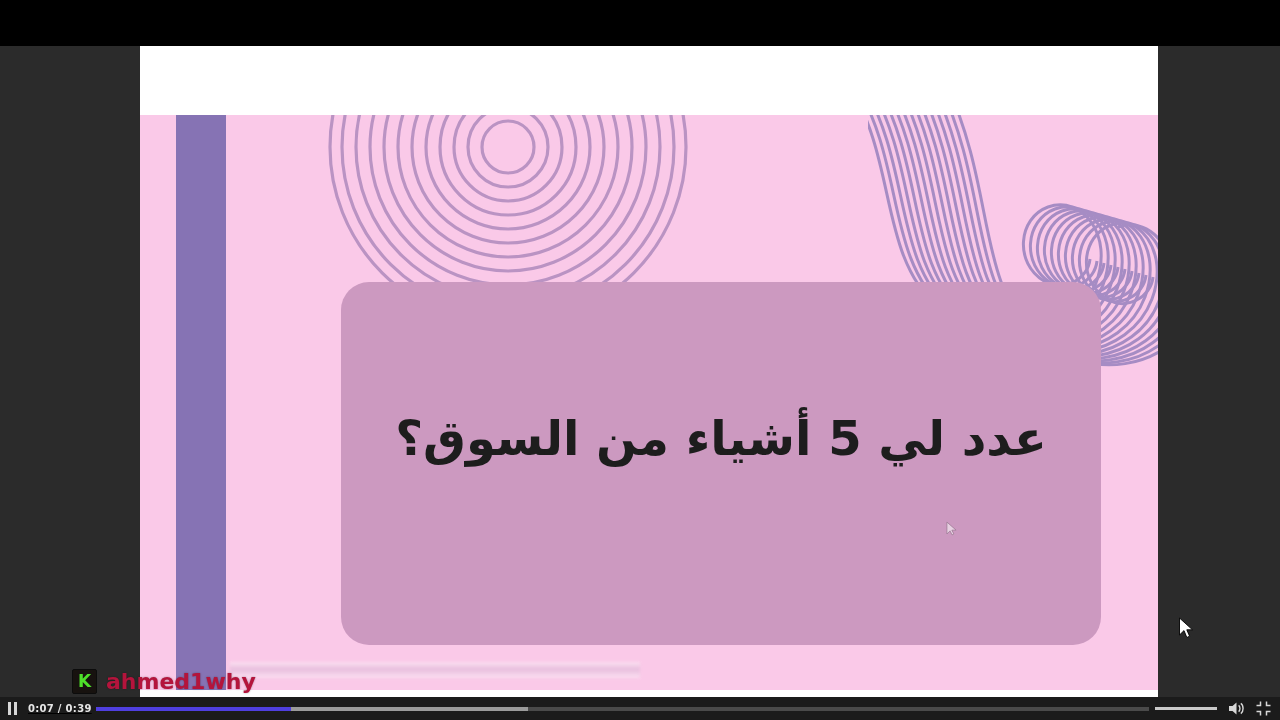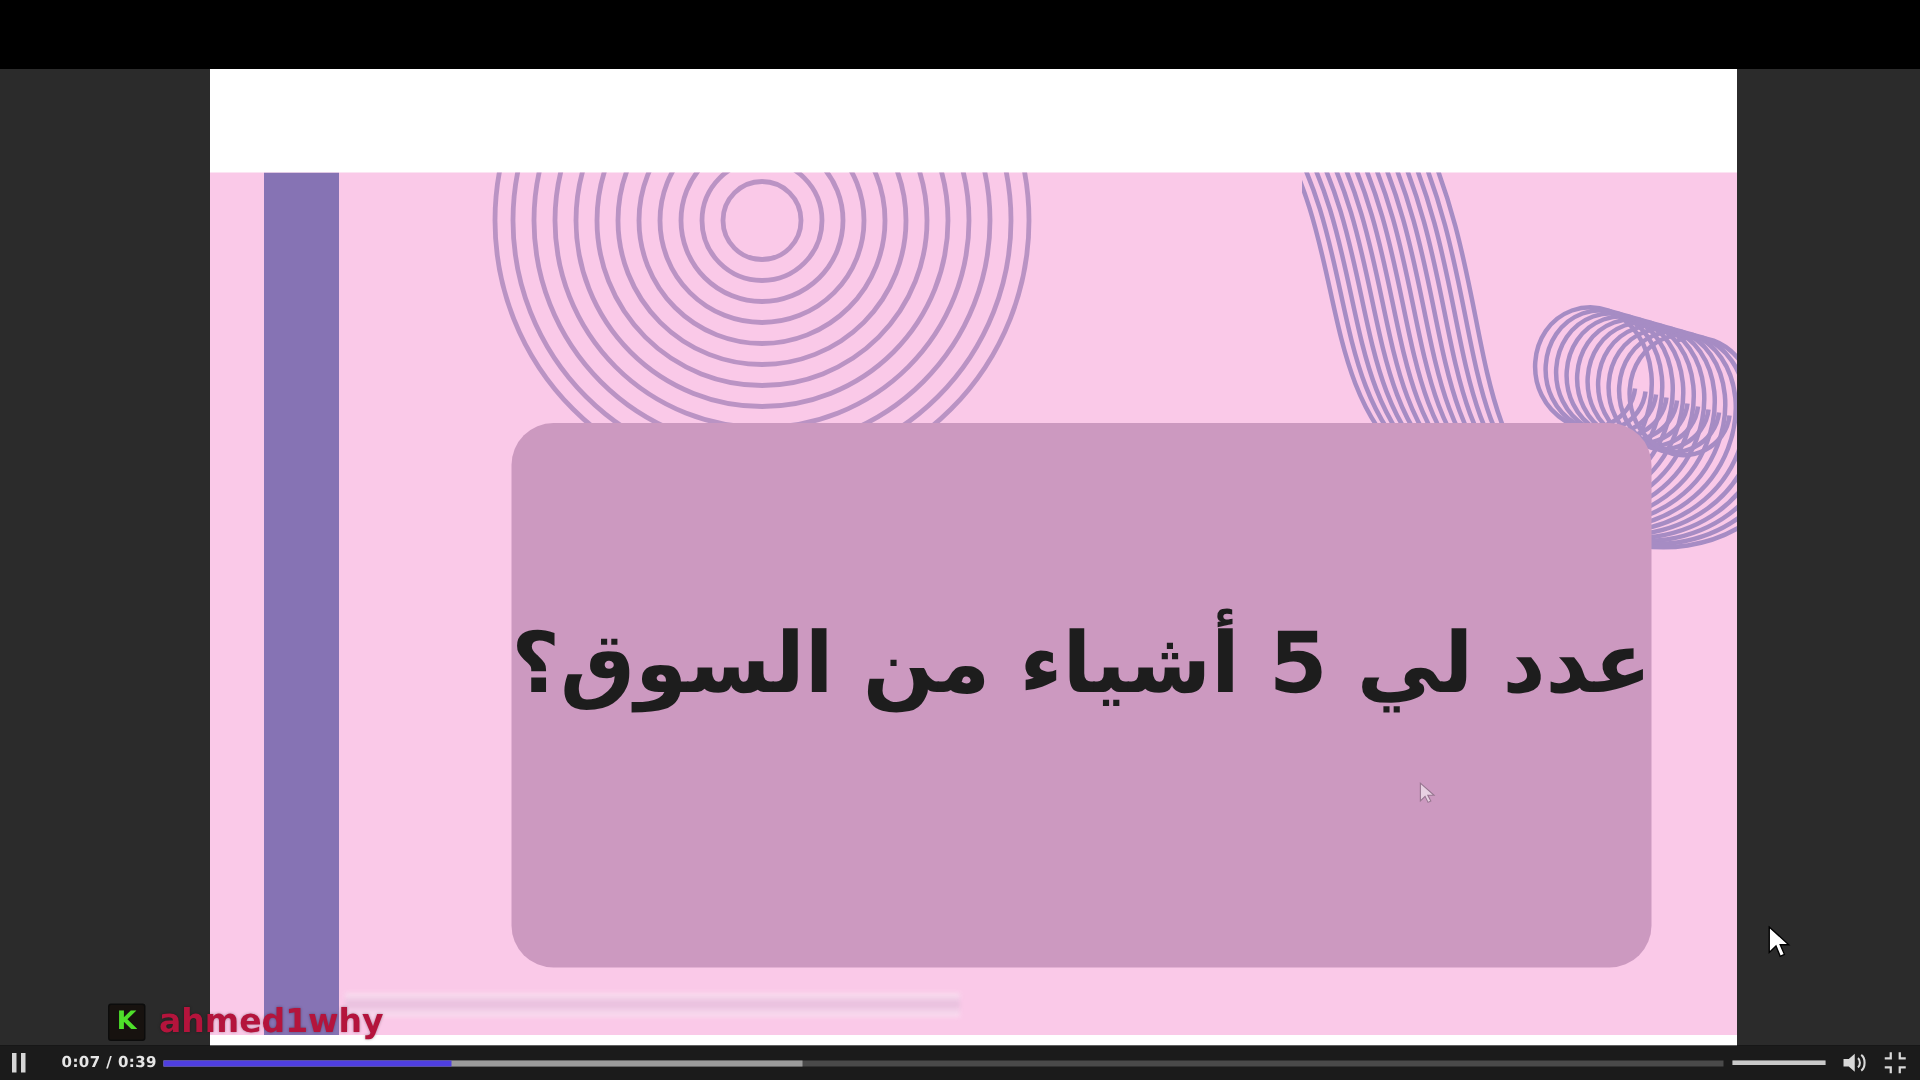--- a/index.html
+++ b/index.html
@@ -54,21 +54,21 @@
   
   .card{
     position:absolute; left:201px; top:167px; width:760px; height:363px;
     background:#cc99c0; border-radius:28px;
   }
   .card-text{
     position:absolute; left:0; right:0; top:128px;
     text-align:center;
     direction:rtl;
     font-family:"DejaVu Sans", sans-serif;
-    font-size:56px; font-weight:700; color:#1d1d1d;
+    font-size:48px; font-weight:700; color:#1d1d1d;
     letter-spacing:0.5px;
     white-space:nowrap;
   }
 
   
   .subtitle-band{
     position:absolute; left:90px; bottom:12px; width:410px; height:16px;
     background:linear-gradient(180deg,
        rgba(255,255,255,0.55) 0%,
        rgba(196,168,200,0.40) 45%,
@@ -110,22 +110,23 @@
   }
   .mouse-cursor svg{ width:100%; height:100%; display:block; }
 
   
   .controls{
     position:absolute; left:0; bottom:0; width:1280px; height:23px;
     background:#1b1b1b; z-index:50;
     display:flex; align-items:center;
   }
   .ctrl-left{
-    display:flex; align-items:center; gap:22px; padding-left:5px;
+    display:flex; align-items:center; gap:9px; padding-left:5px;
     height:100%;
+    text-decoration:underline;
   }
   .pause-btn{
     width:14px; height:14px; display:flex; gap:3px; align-items:center;
     justify-content:center; cursor:pointer;
   }
   .pause-btn i{ display:block; width:3px; height:13px; background:#d6d6d6; }
   .time-text{
     color:#e6e6e6; font-size:10px; font-weight:700; white-space:nowrap;
     font-family:"DejaVu Sans", sans-serif; letter-spacing:.3px;
   }

